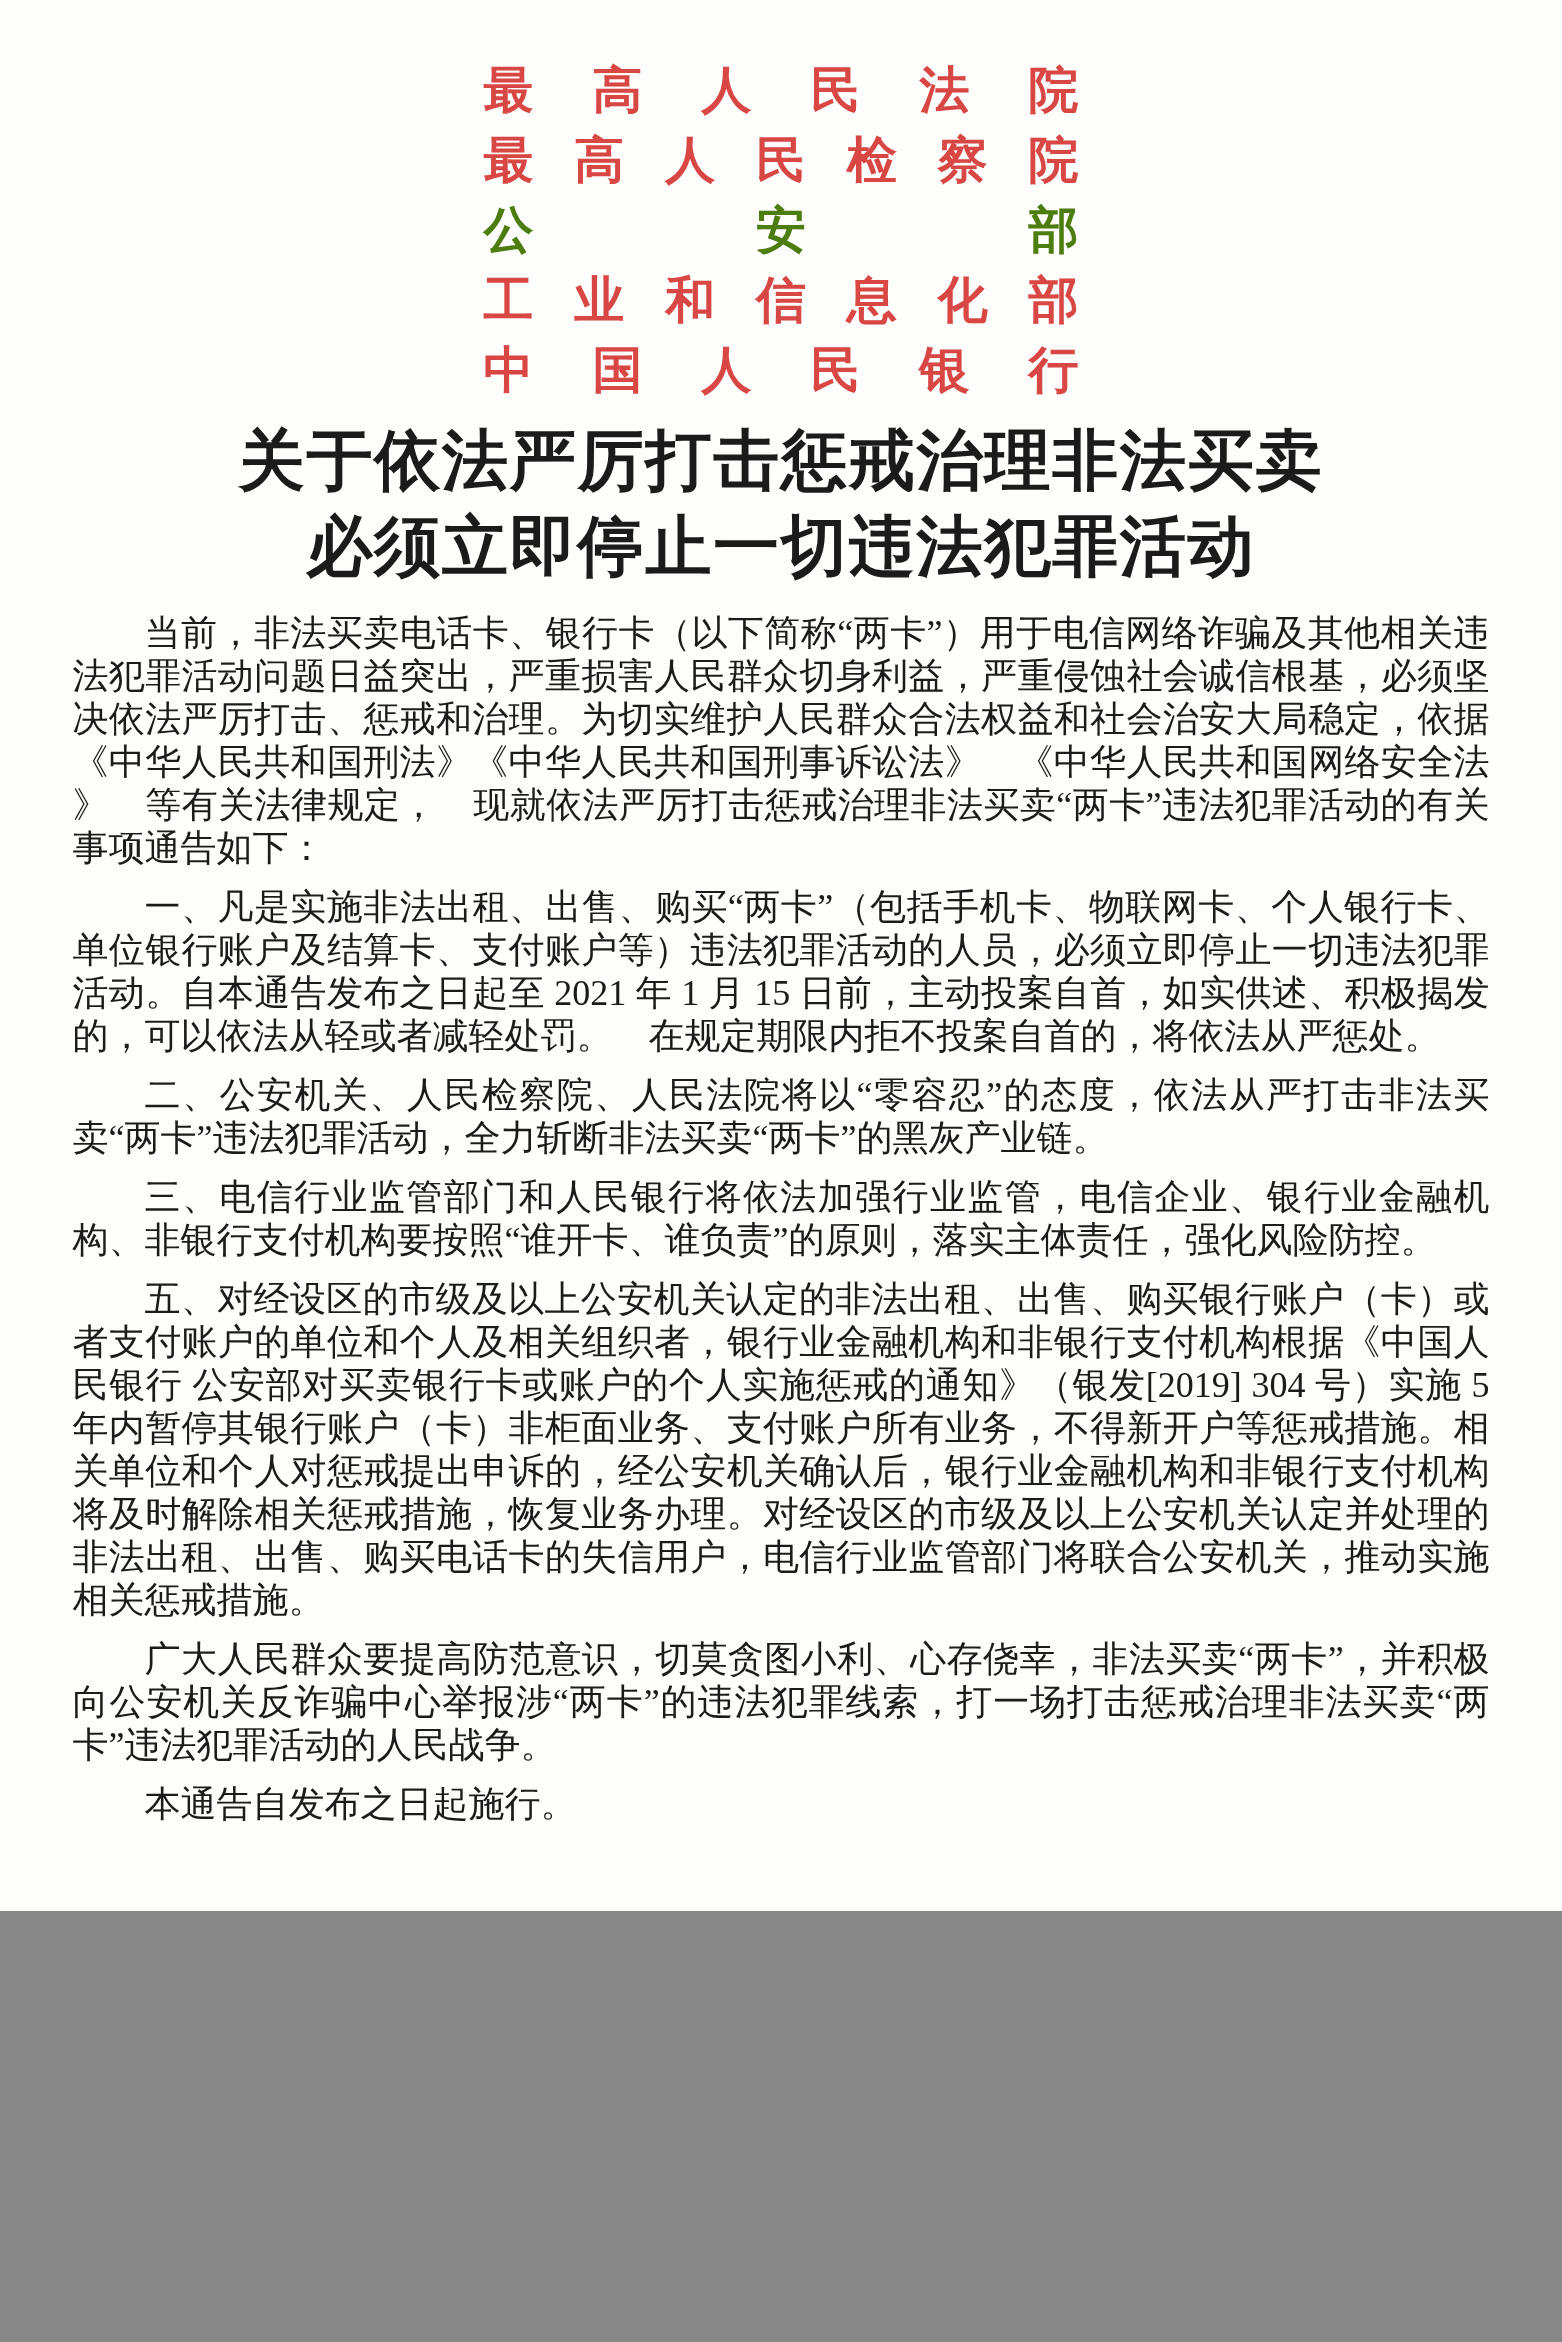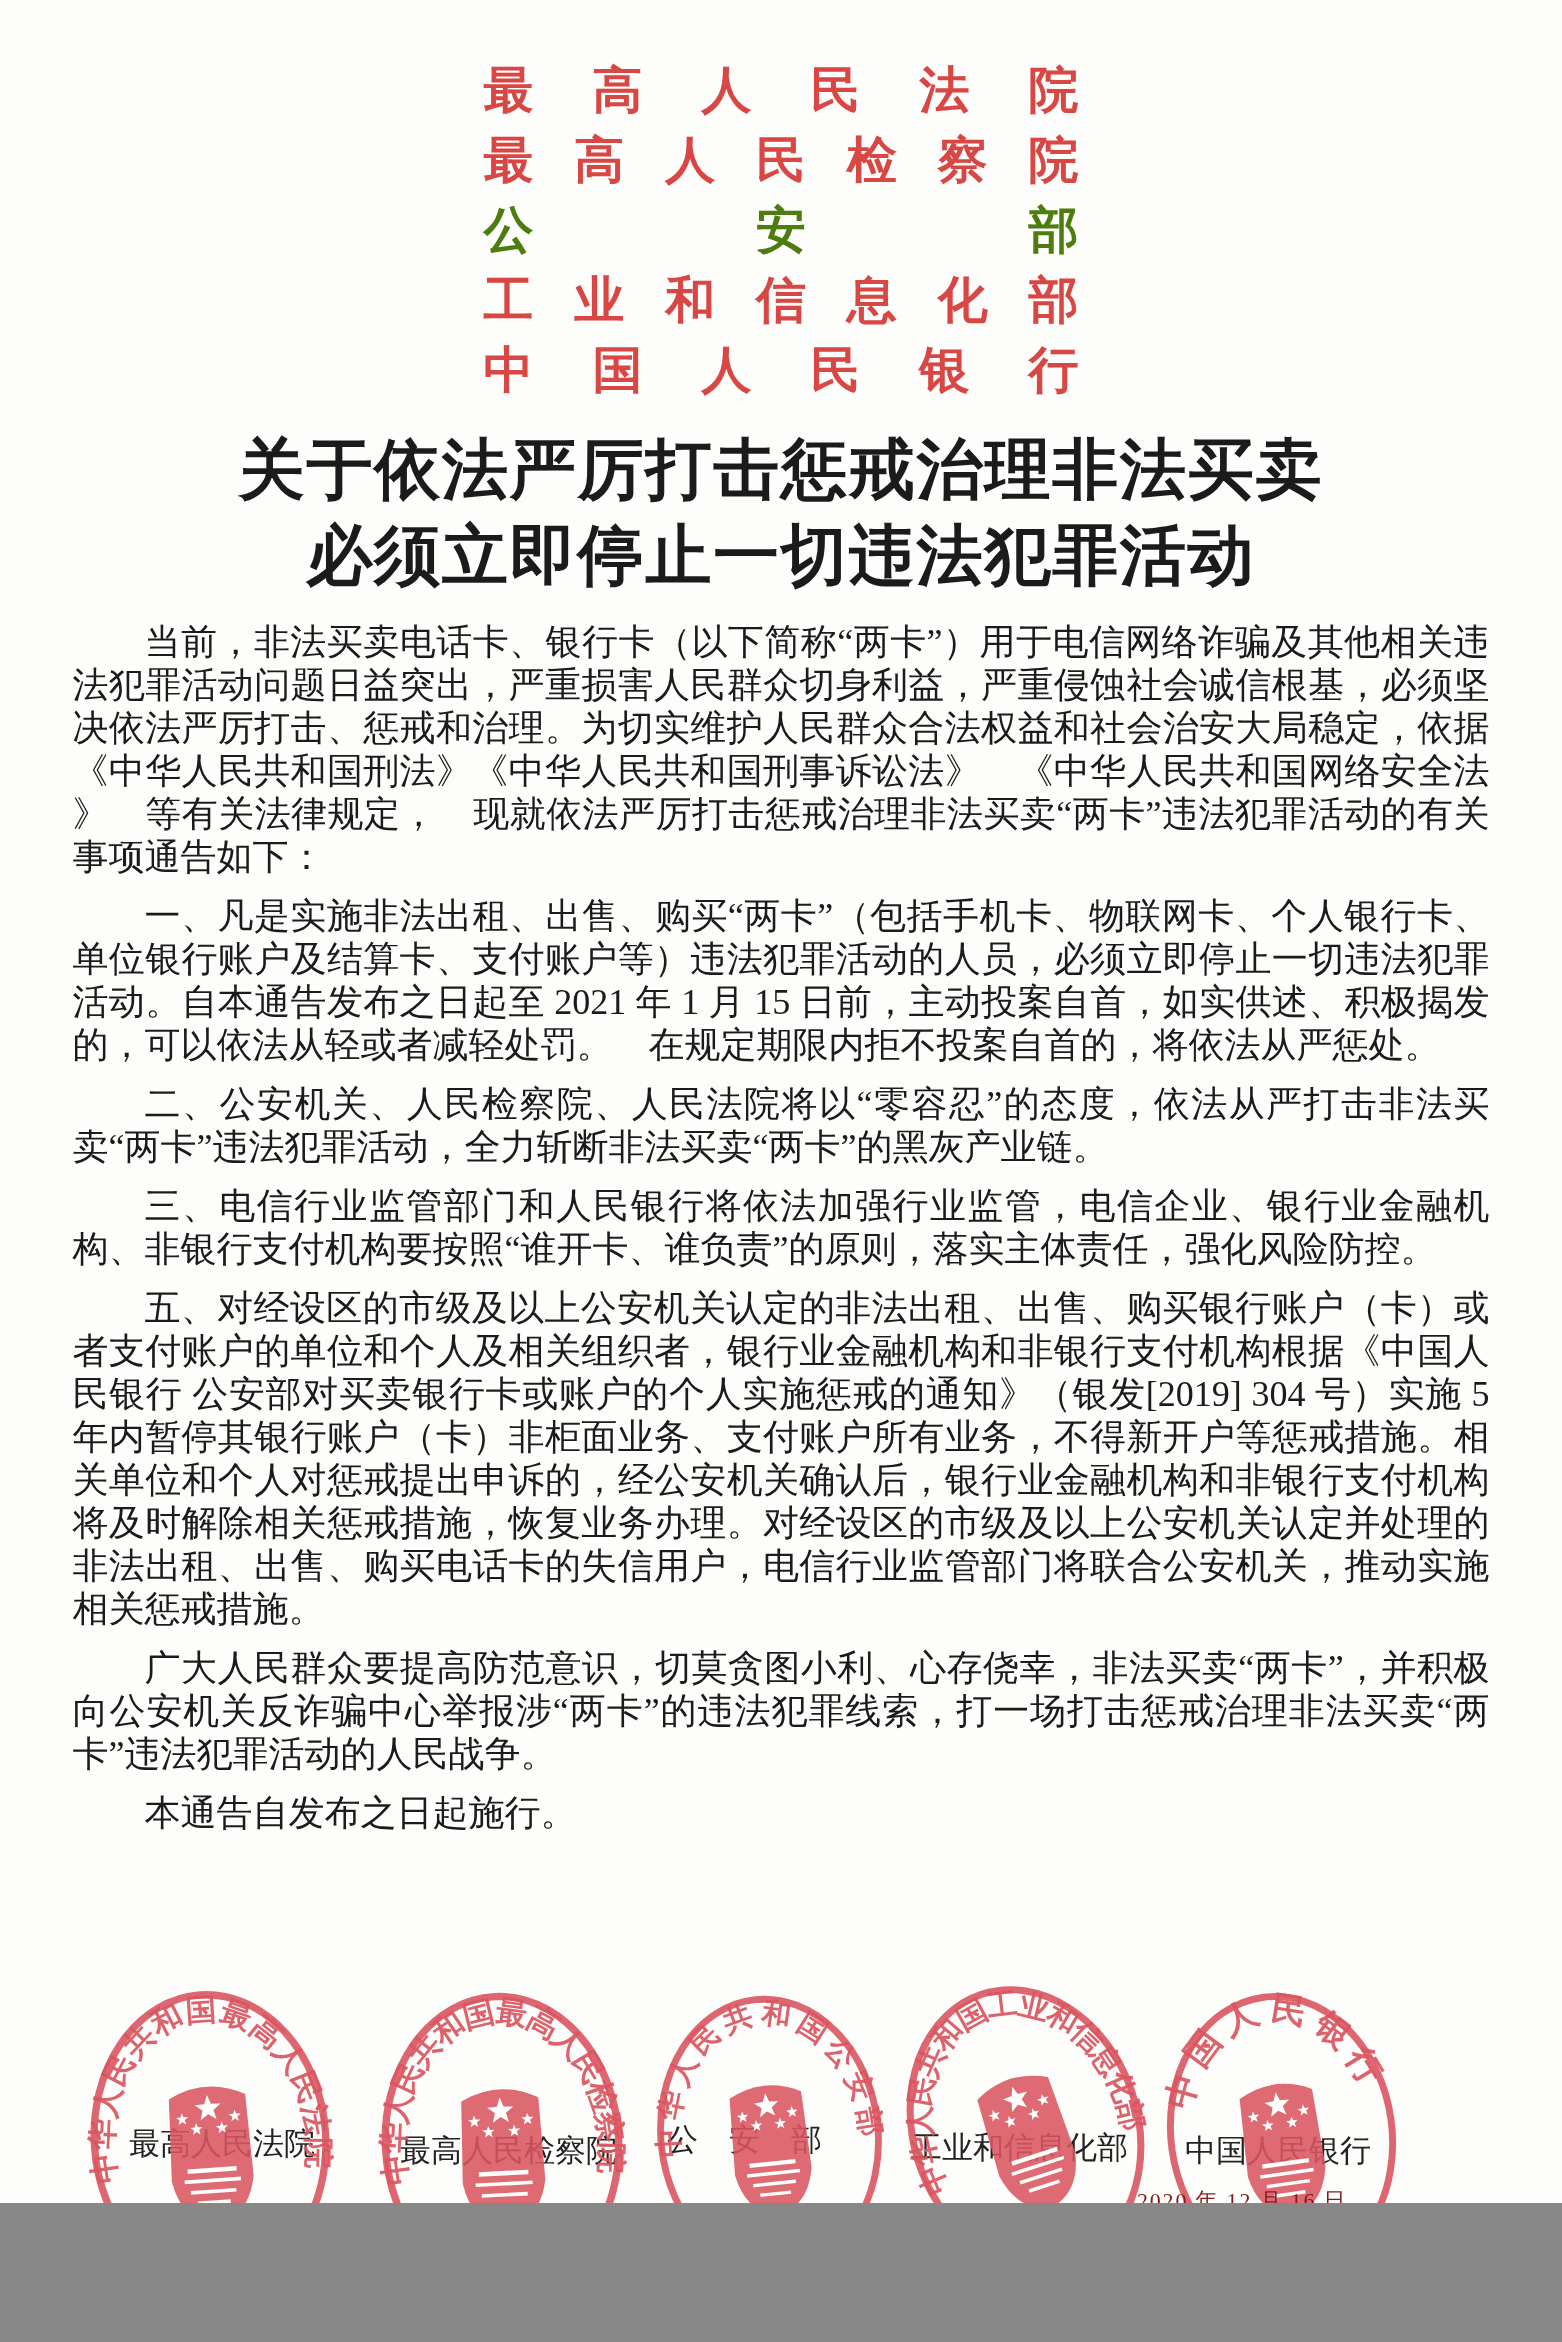--- a/index.html
+++ b/index.html
@@ -1,18 +1,18 @@
 <!DOCTYPE html>
 <html style="font-size:14.7px"><head>
 <meta charset="utf-8">
 <style>
   html,body{margin:0;padding:0;background:#888;}
   .page{
     position:relative;
-    width:1562px;height:2203px;
+    width:1562px;height:1911px;
     margin:0 auto;
     background:#fdfdfb;
     font-family:"Liberation Serif","DejaVu Serif",serif;
     color:#1b1b1b;
     overflow:hidden;
   }
   
   .header-block{
     width:595px;
     margin:0 auto;
@@ -24,21 +24,21 @@
     line-height:70px;
     height:70px;
     font-weight:bold;
     text-align:justify;
     text-align-last:justify;
     letter-spacing:0;
     white-space:nowrap;
   }
   
   .title-block{
-    margin-top:22px;
+    margin-top:13px;
     text-align:center;
     font-weight:bold;
     font-size:66px;
     line-height:86px;
     letter-spacing:1.8px;
   }
   
   .body-block{
     width:1449px;
     margin:22px auto 0 auto;

